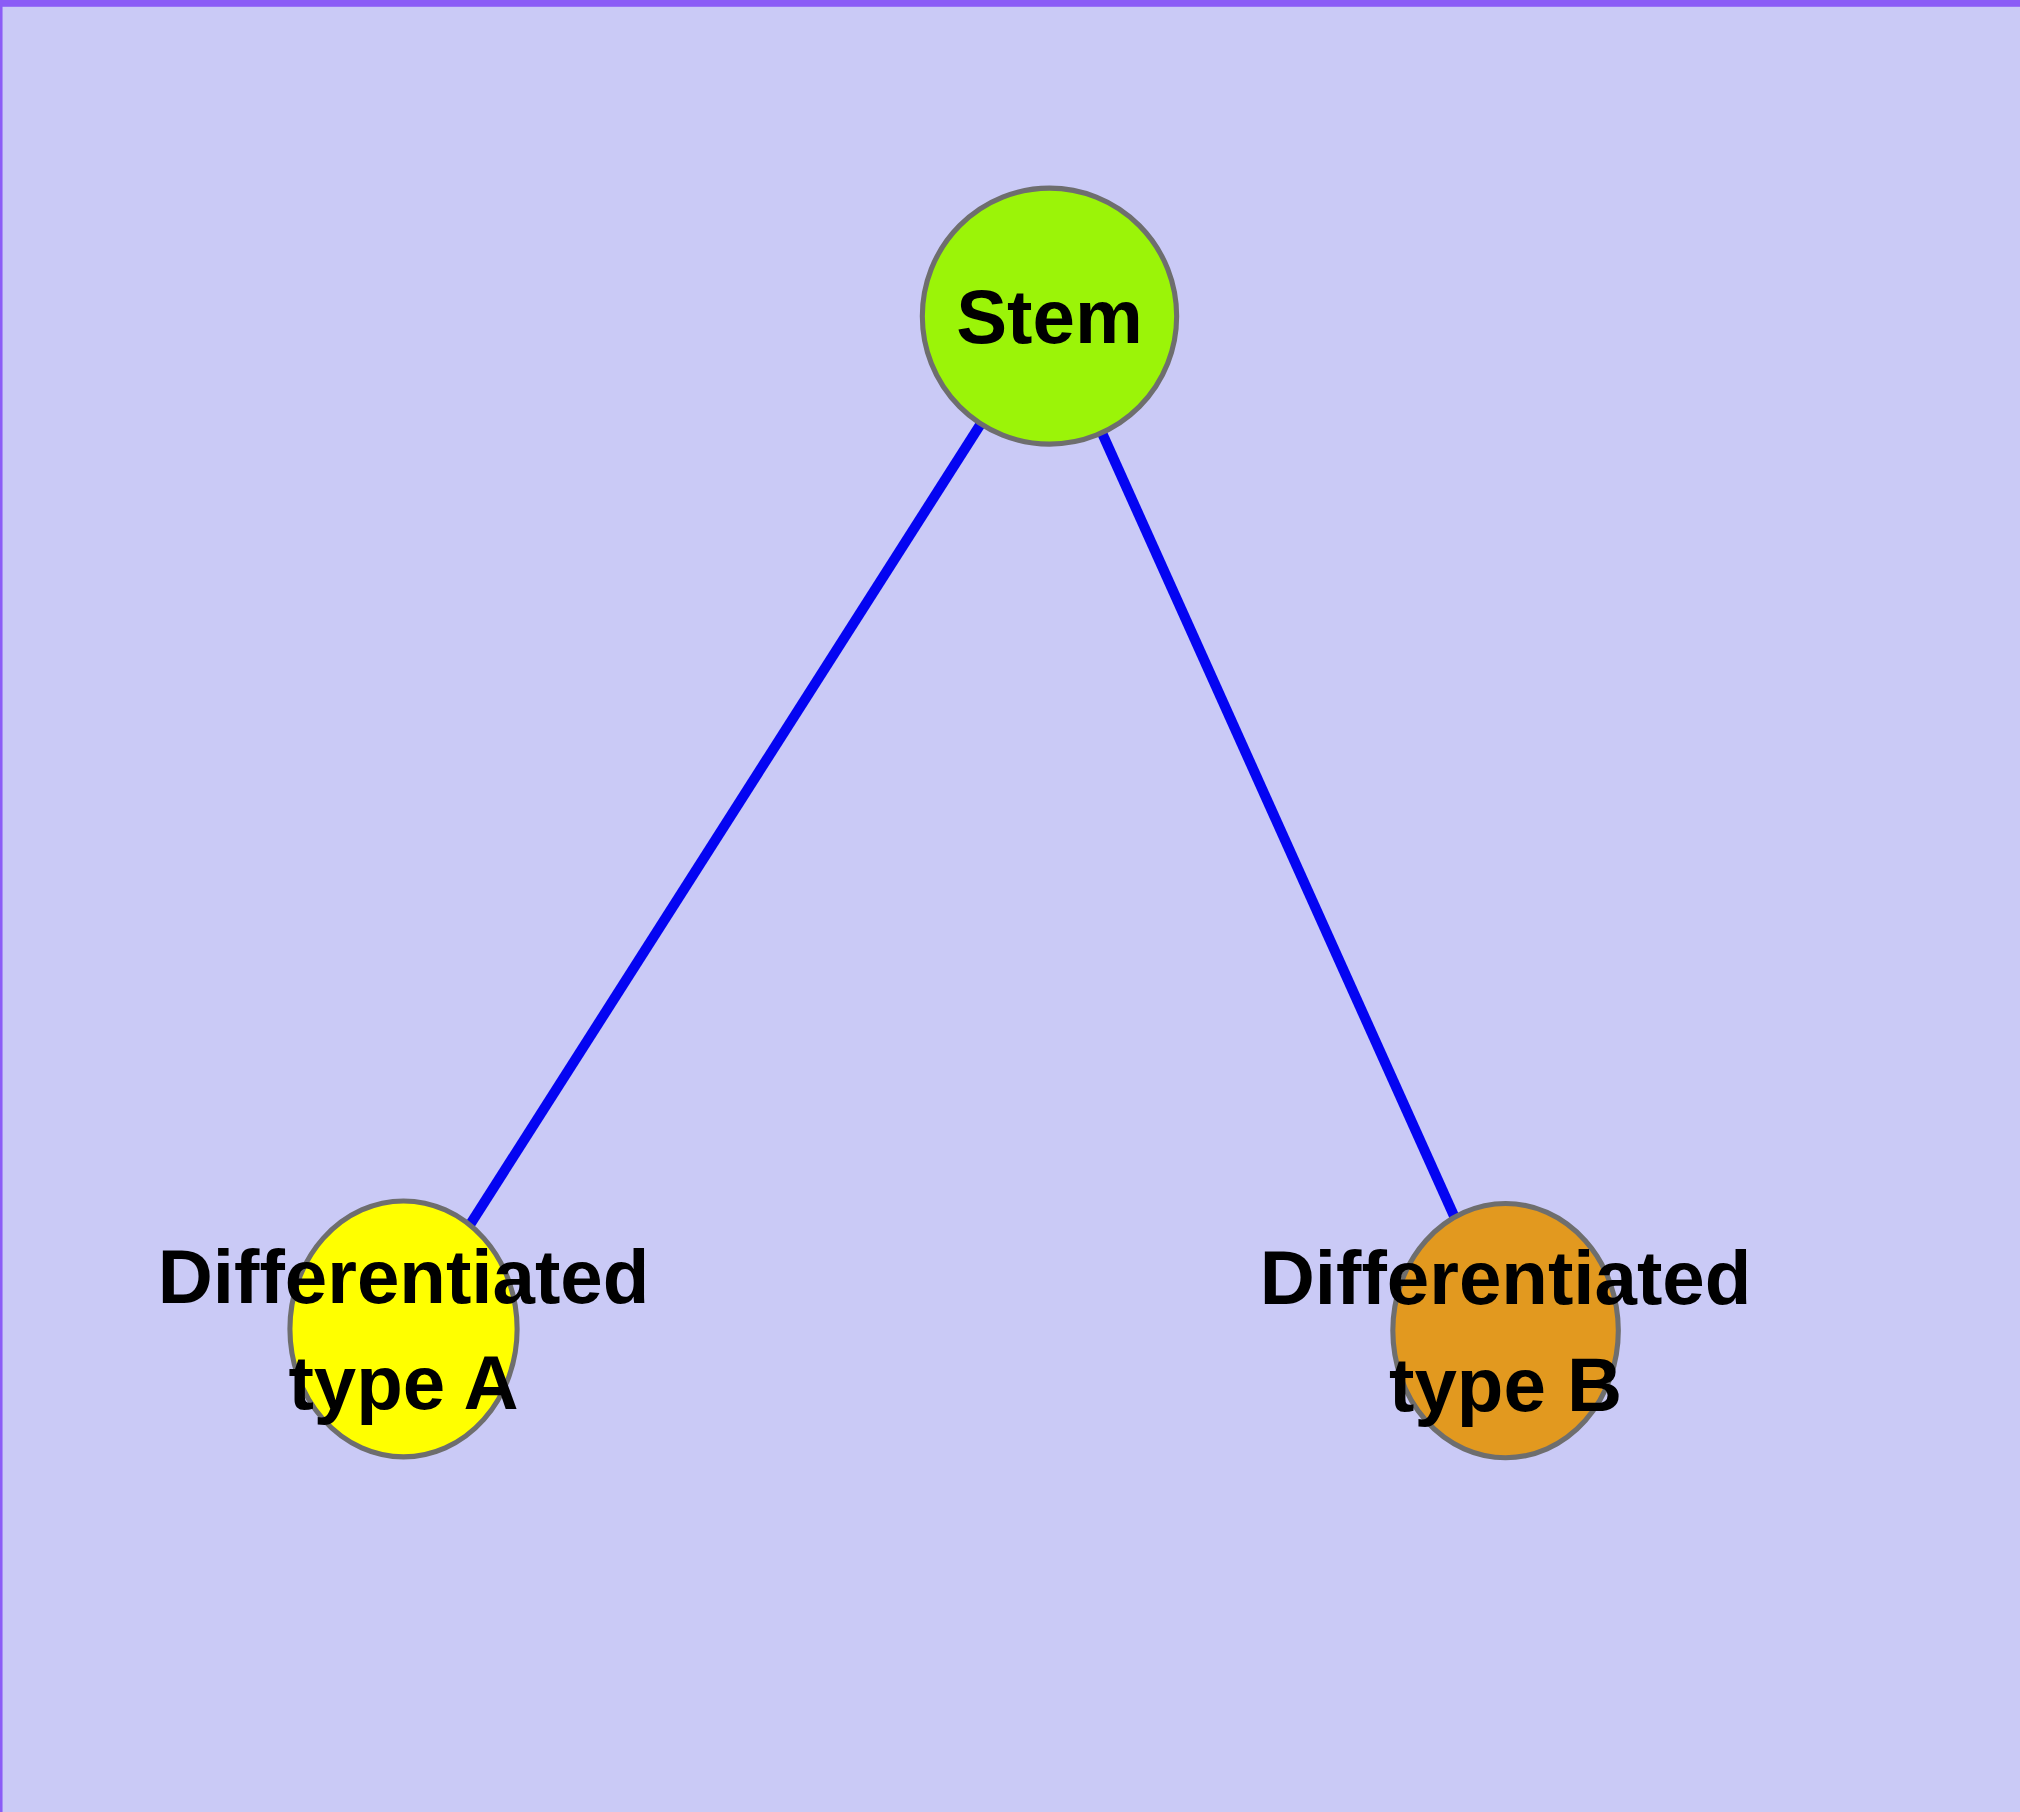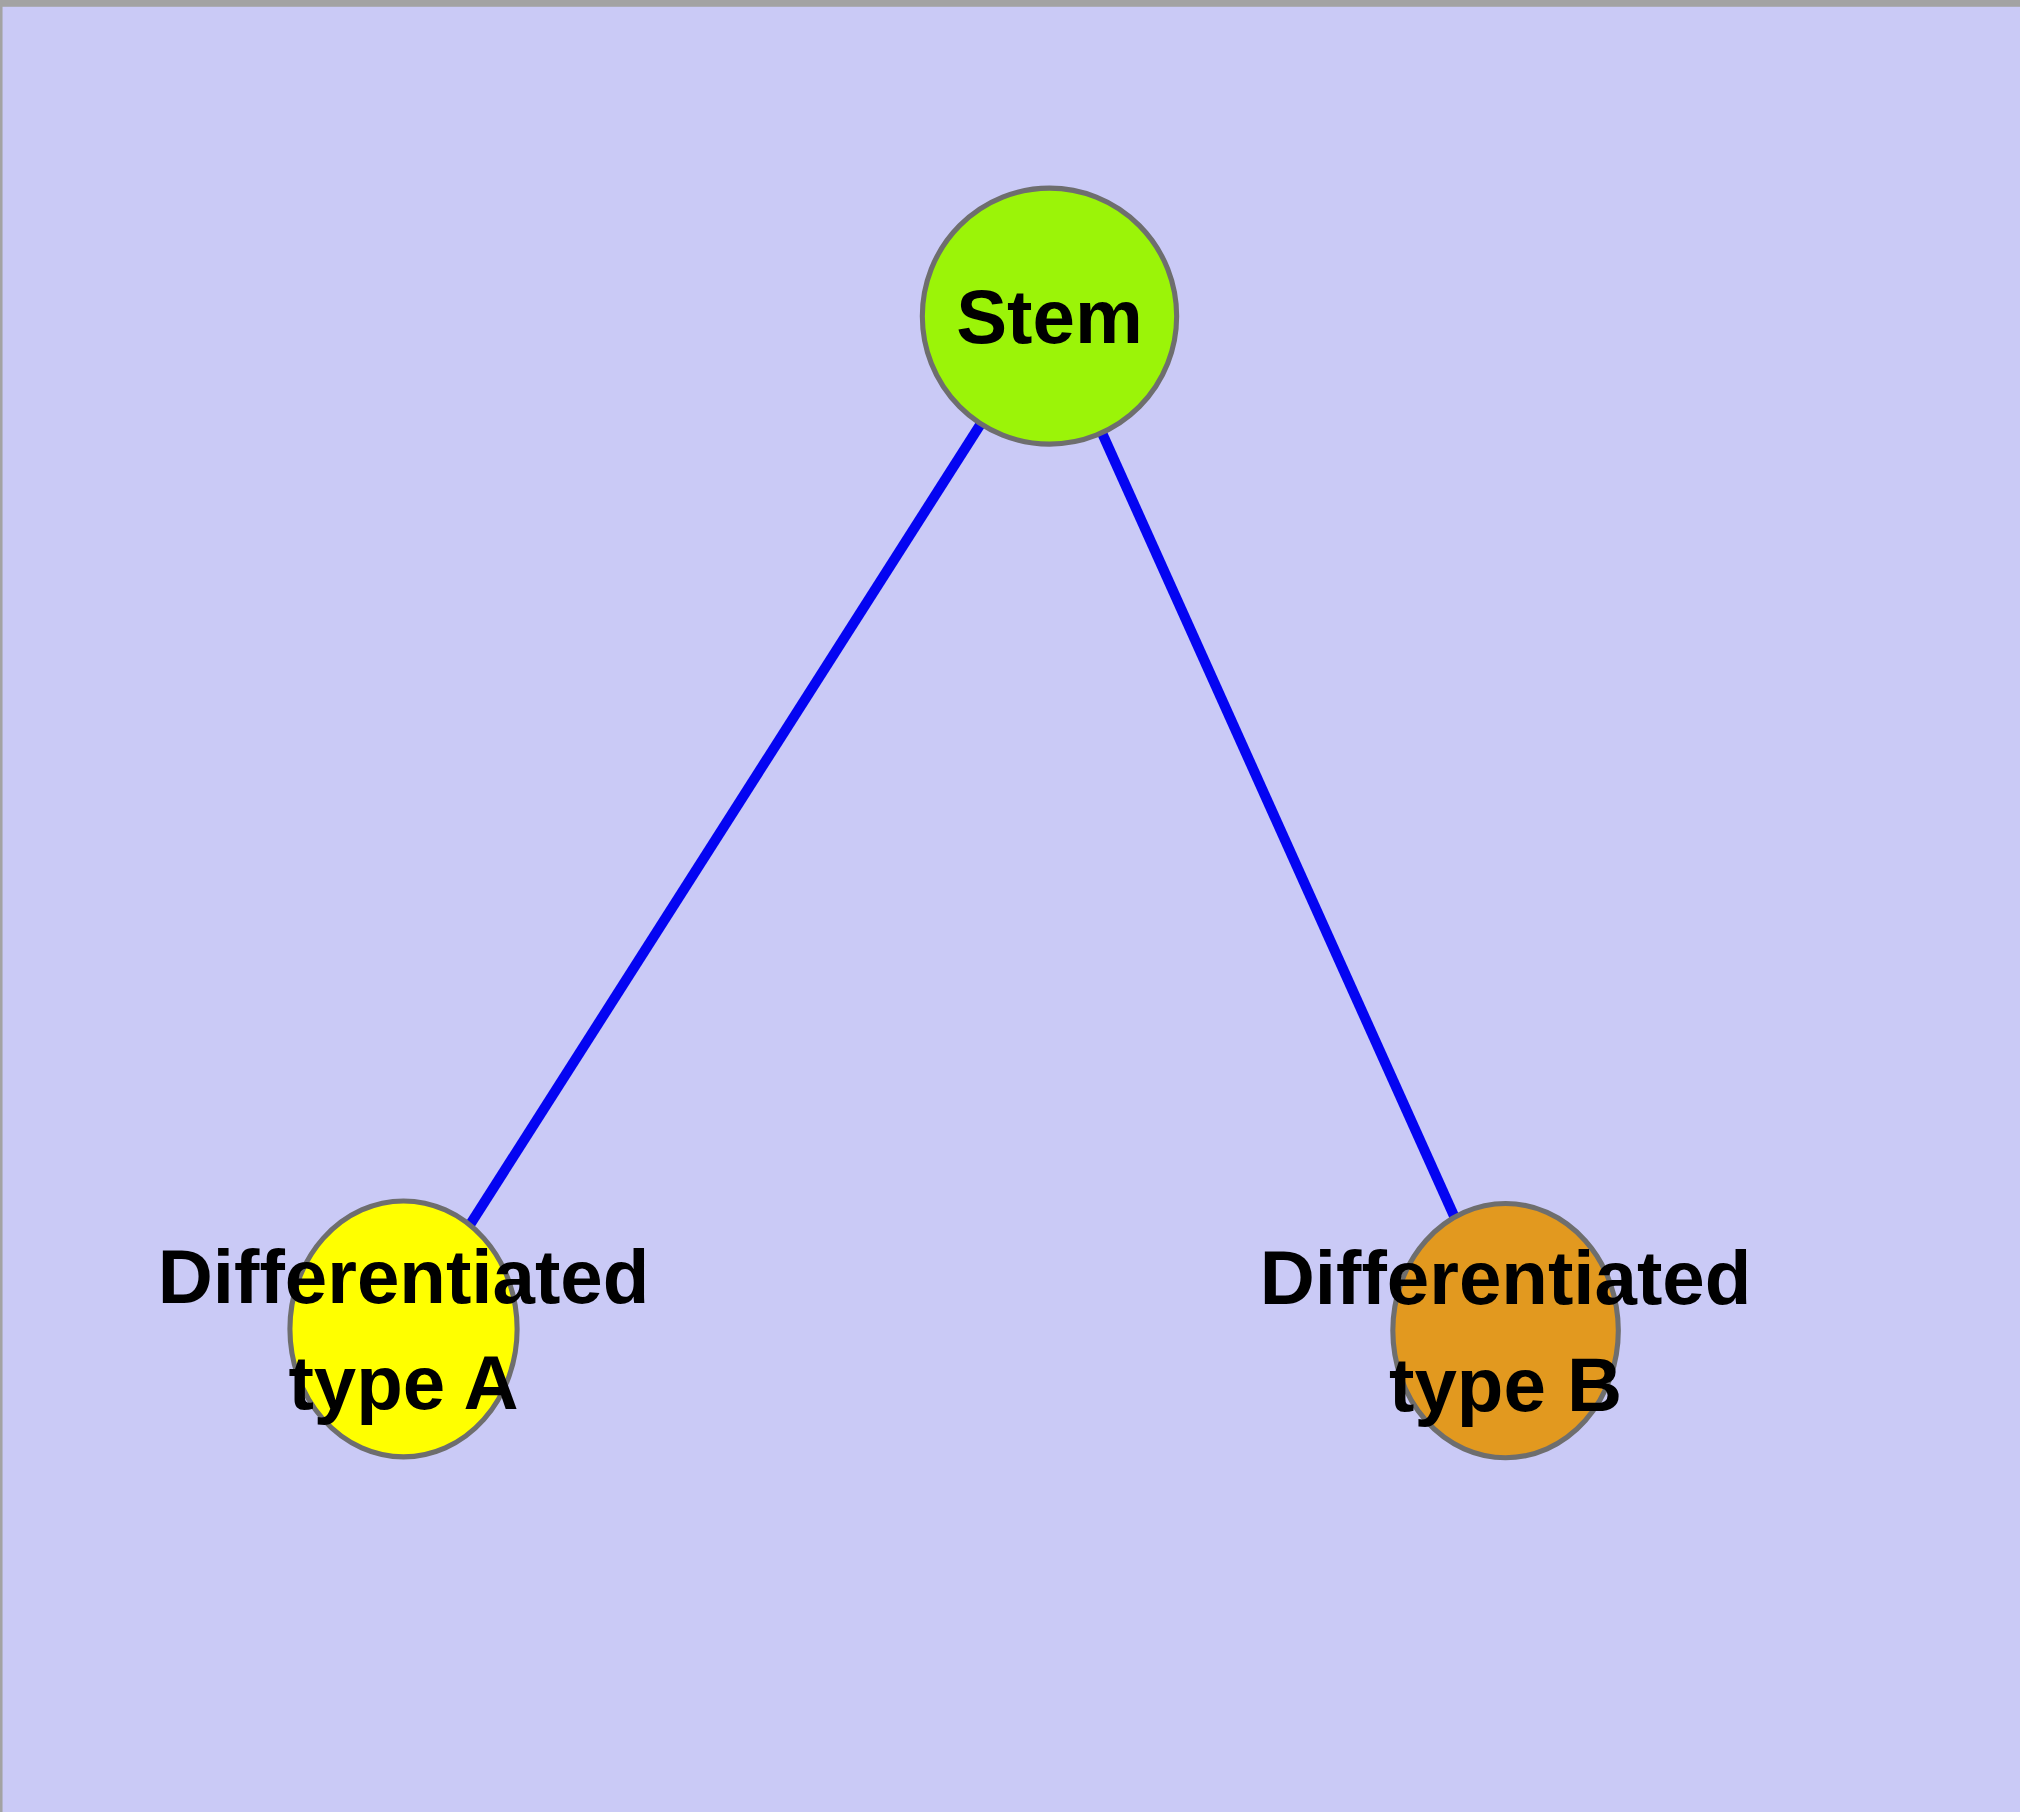--- a/index.html
+++ b/index.html
@@ -5,21 +5,21 @@
   html, body {
     margin: 0;
     padding: 0;
     background: #ffffff;
     font-family: "Liberation Sans", sans-serif;
   }
   #stage {
     position: relative;
     width: 2021px;
     height: 1812px;
-    background: #a3a3a3;
+    background: #8b5cf6;
     overflow: hidden;
   }
   #diagram-svg {
     position: absolute;
     inset: 0;
     width: 100%;
     height: 100%;
     display: block;
   }
   .node-label {

